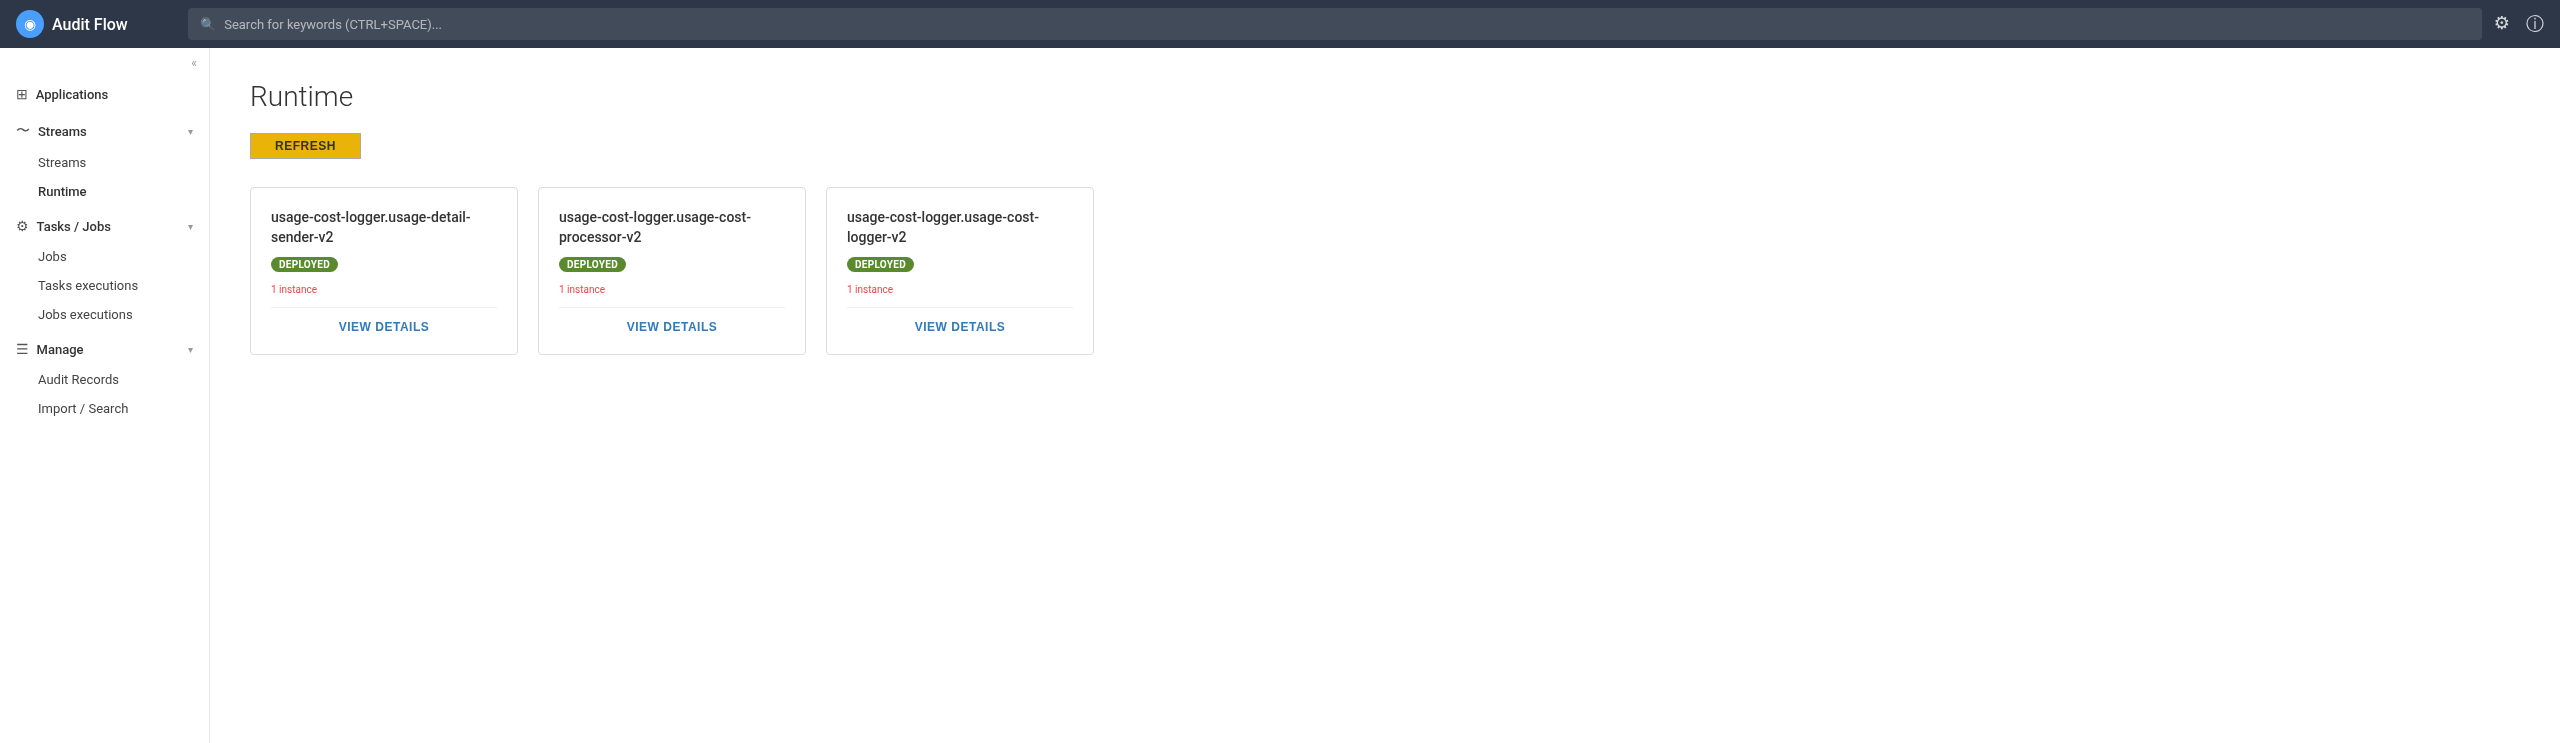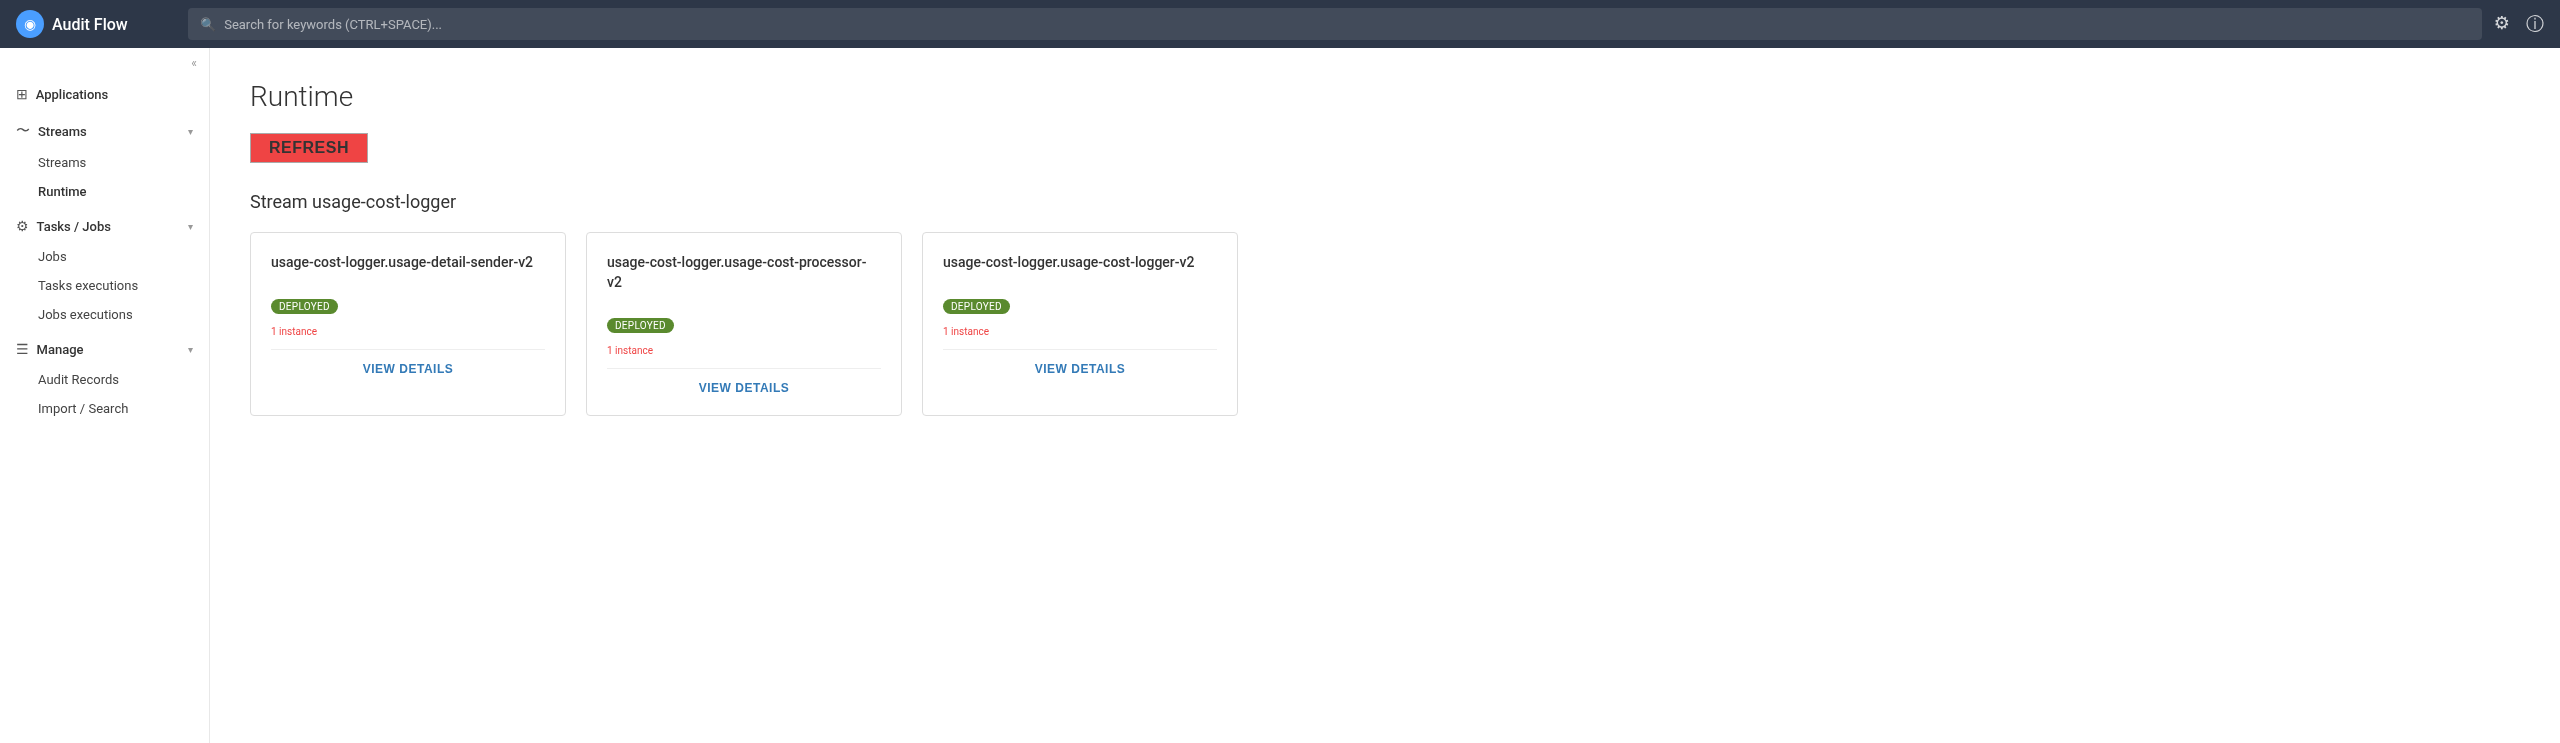--- a/index.html
+++ b/index.html
@@ -119,25 +119,25 @@
     }
     .page-title {
       font-size: 28px;
       font-weight: 300;
       color: #333;
       margin-bottom: 20px;
     }
     .refresh-btn {
       display: inline-flex;
       align-items: center;
-      padding: 5px 18px;
+      padding: 5px 24px;
       border: 1px solid #aaa;
-      background: #ef4444;
-      color: #333;
-      font-size: 16px;
+      background: #eab308;
+      color: #333;
+      font-size: 12px;
       font-weight: 600;
       letter-spacing: 0.5px;
       cursor: pointer;
       margin-bottom: 28px;
       text-transform: uppercase;
     }
 
     .stream-section-title {
       font-size: 18px;
       font-weight: 400;
@@ -149,48 +149,48 @@
     .cards-grid {
       display: flex;
       gap: 20px;
       flex-wrap: wrap;
     }
     .stream-card {
       background: white;
       border: 1px solid #ddd;
       border-radius: 4px;
       padding: 20px;
-      width: 316px;
+      width: 268px;
       display: flex;
       flex-direction: column;
       gap: 12px;
     }
     .card-header {
       display: flex;
       align-items: flex-start;
       gap: 8px;
       flex-wrap: wrap;
     }
     .card-title {
       font-size: 14px;
       color: #333;
       font-weight: 500;
       line-height: 1.4;
     }
     .deployed-badge {
       background: #5a8a2e;
       color: white;
       font-size: 10px;
-      font-weight: 400;
+      font-weight: 700;
       padding: 2px 8px;
       border-radius: 10px;
       white-space: nowrap;
       letter-spacing: 0.3px;
       align-self: flex-start;
-      margin-top: 18px;
+      margin-top: 2px;
     }
     .card-instance {
       font-size: 10px;
       color: #ef4444;
     }
     .card-divider {
       border: none;
       border-top: 1px solid #eee;
     }
     .view-details-btn {
@@ -283,21 +283,20 @@
       <div class="sidebar-sub-item">
         <span>Import / Search</span>
       </div>
     </div>
   </aside>
 
   <main class="main-content">
     <h1 class="page-title">Runtime</h1>
     <button class="refresh-btn">REFRESH</button>
 
-    <h2 class="stream-section-title">Stream usage-cost-logger</h2>
 
     <div class="cards-grid">
 
       <div class="stream-card">
         <div class="card-header">
           <span class="card-title">usage-cost-logger.usage-detail-sender-v2</span>
           <span class="deployed-badge">DEPLOYED</span>
         </div>
         <div class="card-instance">1 instance</div>
         <hr class="card-divider">

